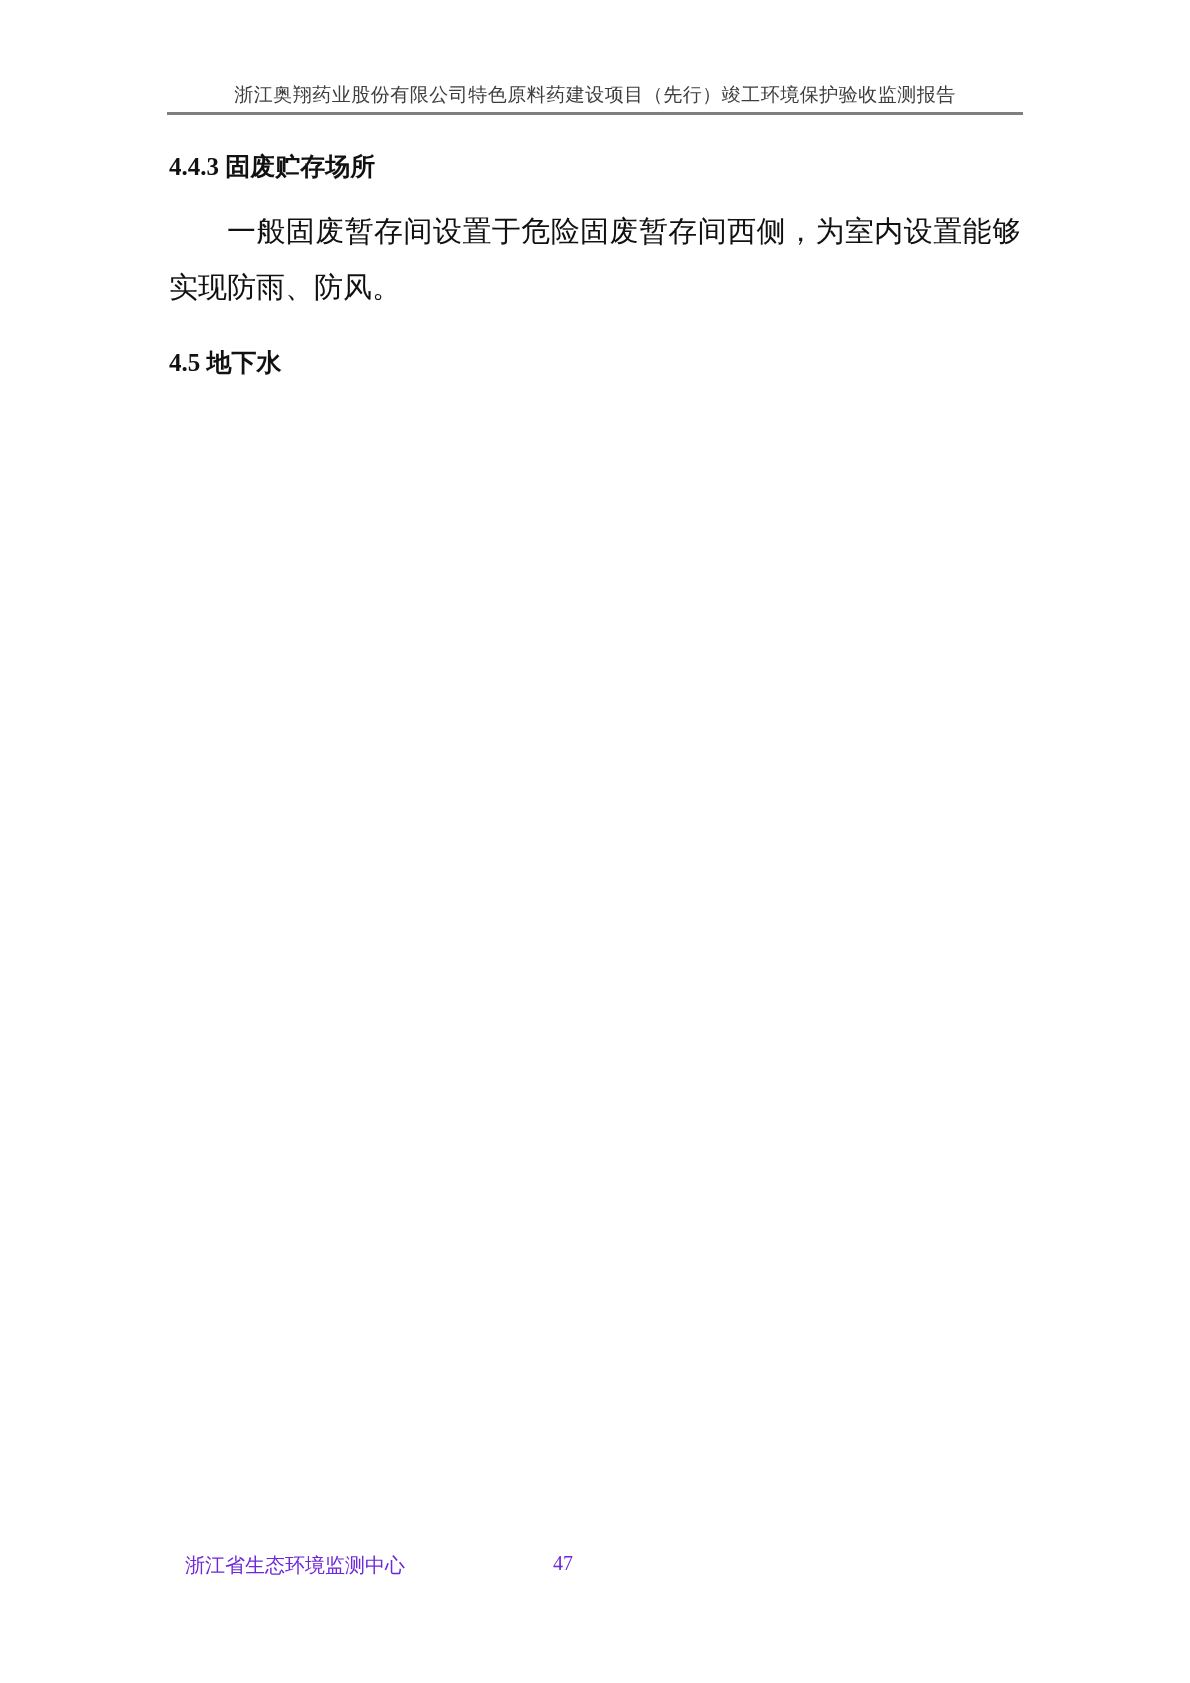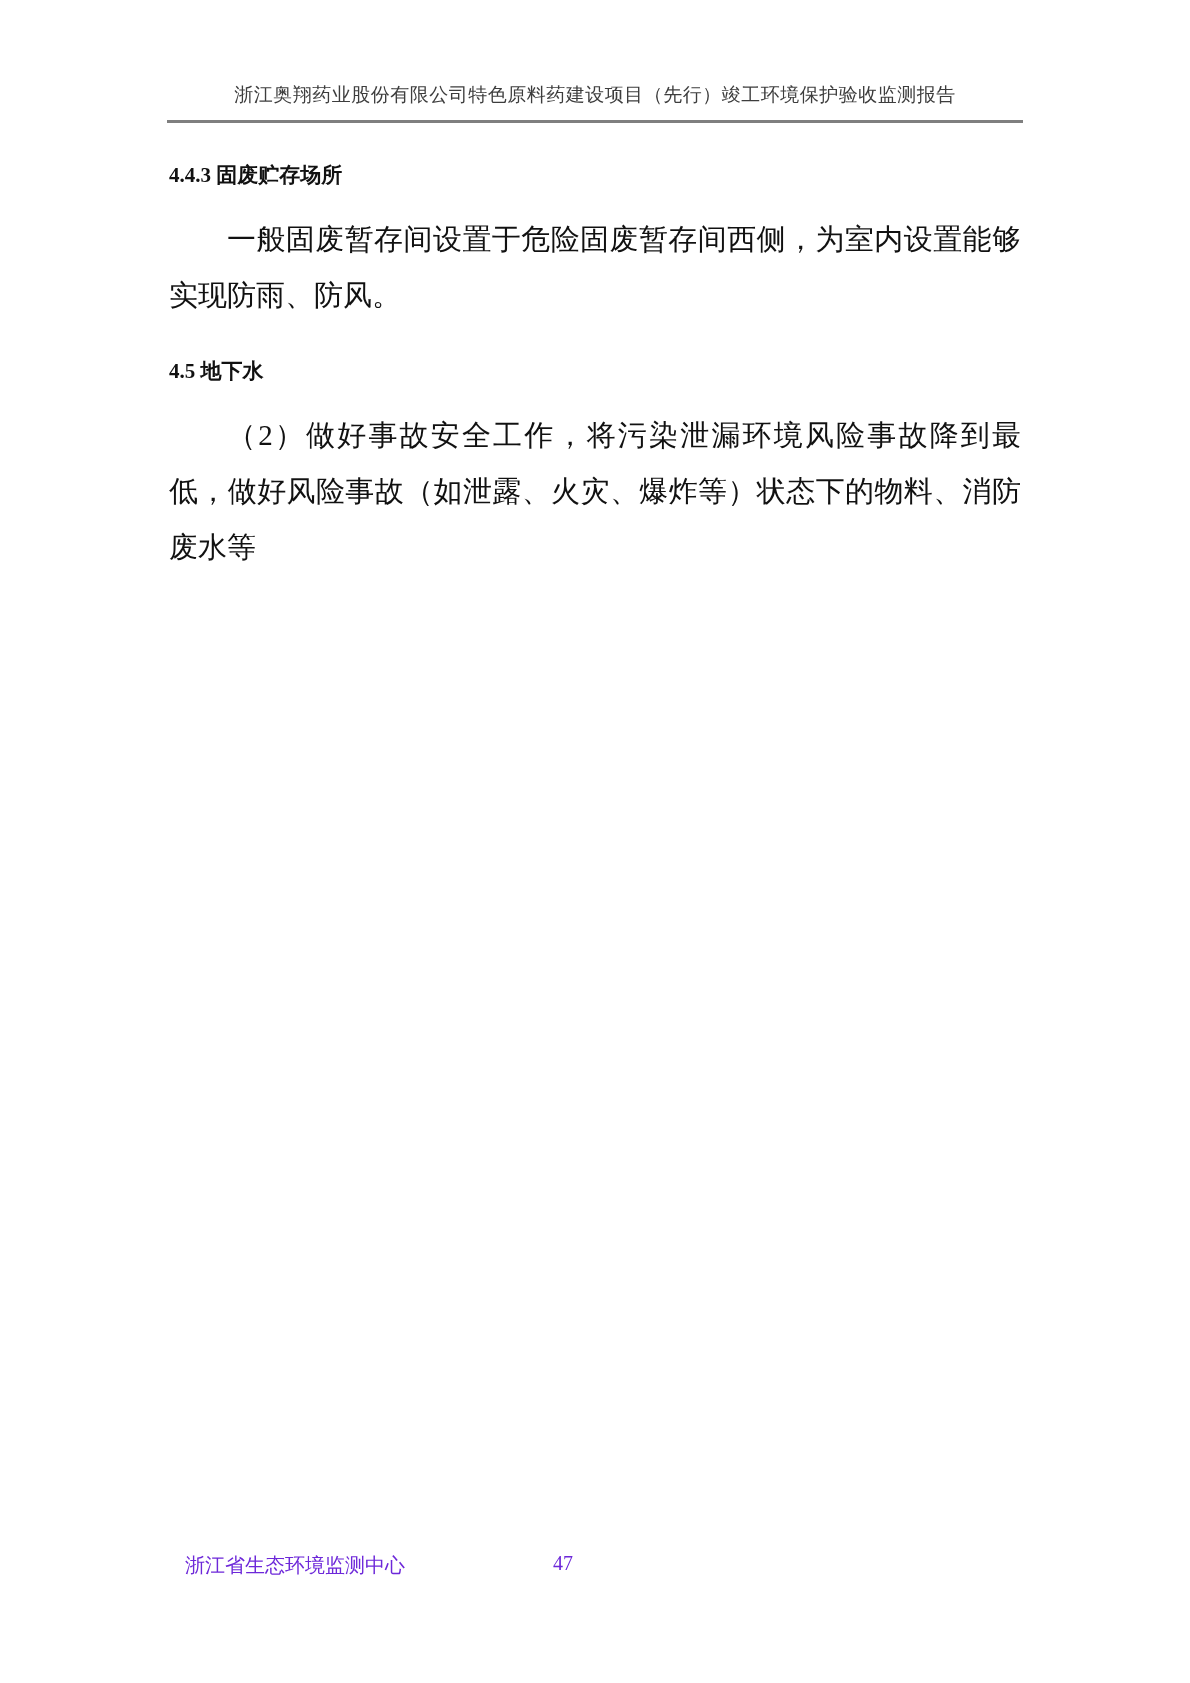--- a/index.html
+++ b/index.html
@@ -12,21 +12,21 @@
     position: relative;
     width: 1190px;
     height: 1683px;
     margin: 0 auto;
     background: #ffffff;
     overflow: hidden;
   }
   .header {
     width: 856px;
     margin: 82px auto 0 auto;
-    padding-bottom: 12px;
+    padding-bottom: 4px;
     border-bottom: 3px solid #7f7f7f;
   }
   .header-title {
     text-align: center;
     font-size: 19px;
     letter-spacing: 0.5px;
     color: #3d3d3d;
     white-space: nowrap;
   }
   .content {
@@ -35,21 +35,21 @@
     font-size: 29px;
     line-height: 56px;
     text-align: justify;
     text-justify: inter-character;
   }
   .para {
     text-indent: 2em;
   }
   .heading {
     font-weight: bold;
-    font-size: 21px;
+    font-size: 25px;
     line-height: 44px;
     margin: 26px 0 14px 0;
     text-indent: 0;
     text-align: left;
   }
   .footer {
     position: absolute;
     left: 169px;
     top: 1552px;
     width: 852px;
@@ -74,21 +74,20 @@
 <div class="page">
 
   <div class="header">
     <div class="header-title">浙江奥翔药业股份有限公司特色原料药建设项目（先行）竣工环境保护验收监测报告</div>
   </div>
 
   <div class="content">
     <h3 class="heading">4.4.3 固废贮存场所</h3>
     <p class="para">一般固废暂存间设置于危险固废暂存间西侧，为室内设置能够实现防雨、防风。</p>
     <h3 class="heading">4.5 地下水</h3>
-    <p class="para">（2）做好事故安全工作，将污染泄漏环境风险事故降到最低，做好风险事故（如泄露、火灾、爆炸等）状态下的物料、消防废水等</p>
   </div>
 
   <div class="footer">
     <span class="footer-org">浙江省生态环境监测中心</span>
     <span class="footer-page">47</span>
   </div>
 
 </div>
 
 </body></html>

